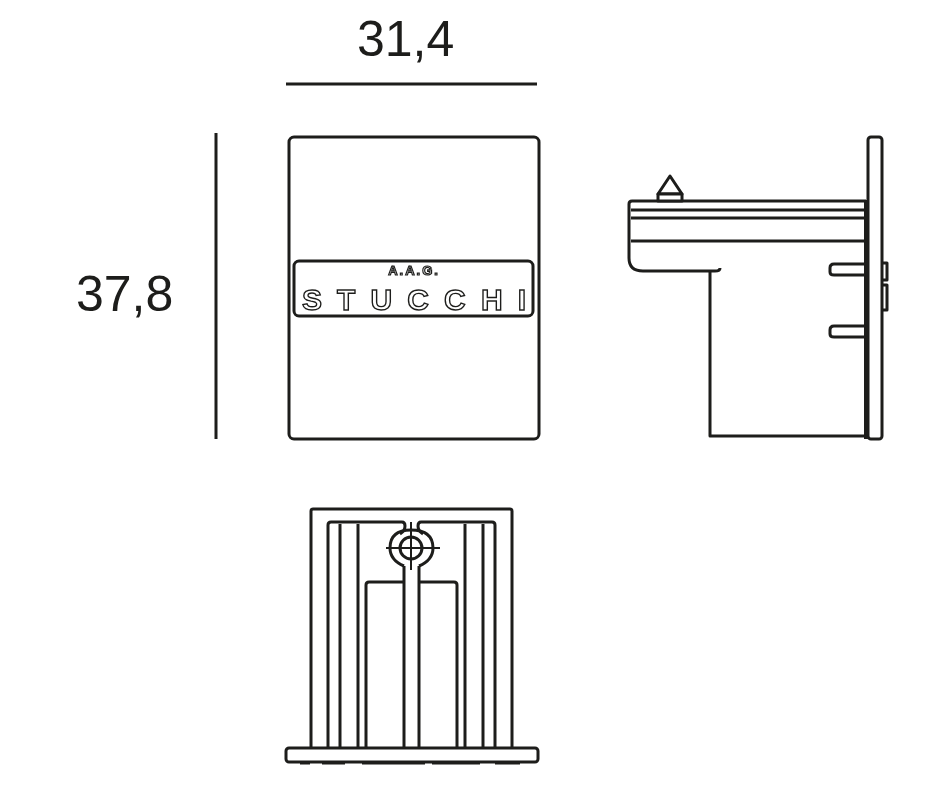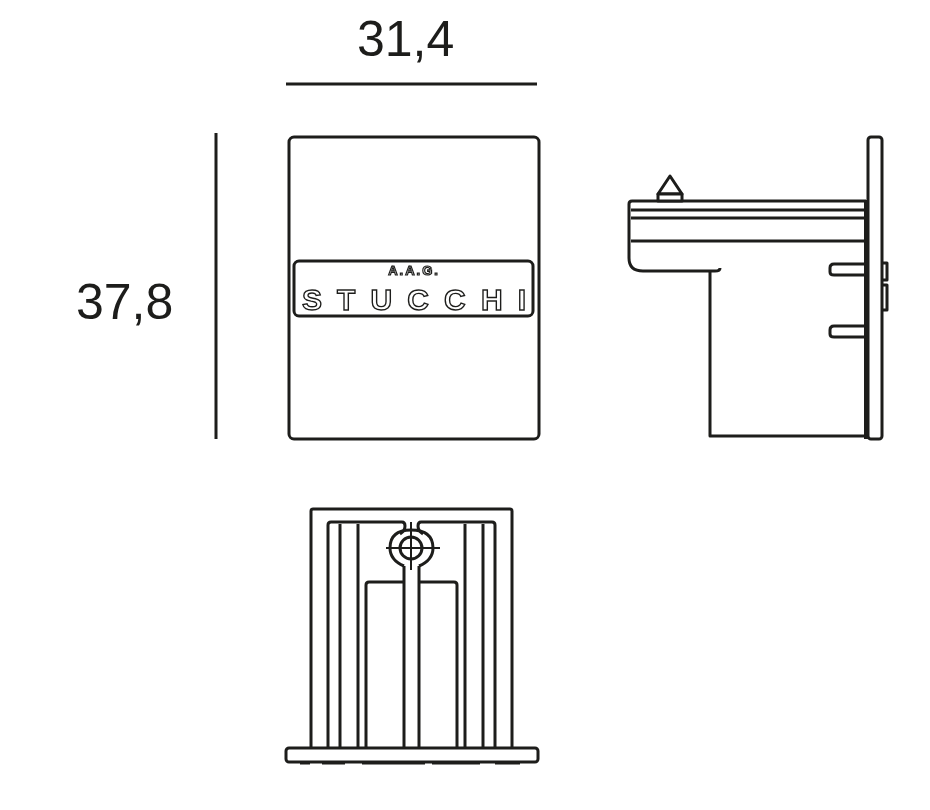--- a/index.html
+++ b/index.html
@@ -8,21 +8,21 @@
     .dim-label {
       position: absolute;
       font-family: "Liberation Sans", sans-serif;
       font-size: 50px;
       color: #1d1d1b;
       letter-spacing: 0px;
       line-height: 1;
       font-weight: 400;
     }
     .dim-width { left: 357px; top: 14px; }
-    .dim-height { left: 76px; top: 277px; text-align: center; }
+    .dim-height { left: 76px; top: 269px; text-align: center; }
     svg { position: absolute; left: 0; top: 0; }
     .brand-small, .brand-big {
       font-family: "Liberation Sans", sans-serif;
       fill: #ffffff;
       stroke: #1d1d1b;
       font-weight: 700;
     }
   </style>
 </head>
 <body>

